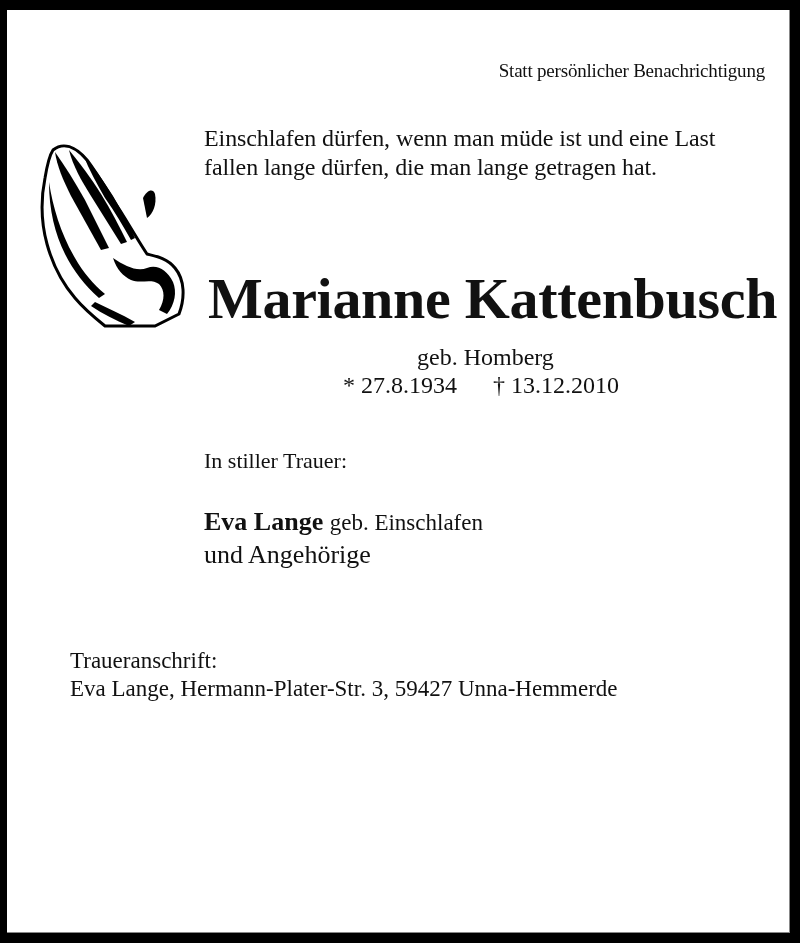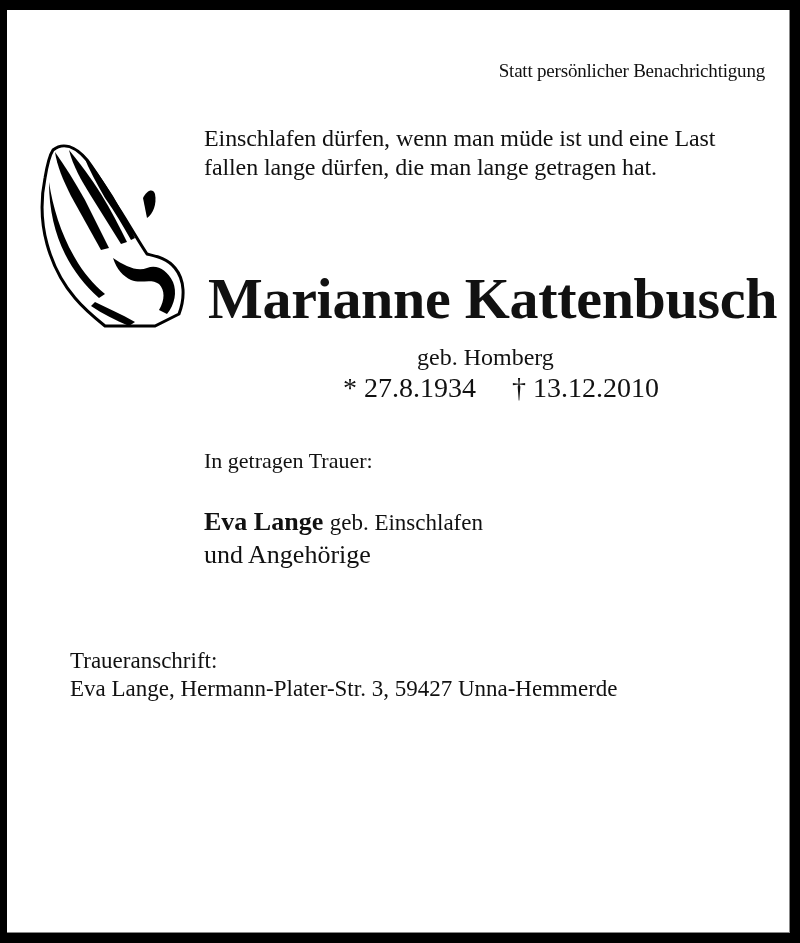--- a/index.html
+++ b/index.html
@@ -4,21 +4,21 @@
   <style>
     html, body { margin: 0; padding: 0; }
     body { width: 800px; height: 943px; background: #000; position: relative; overflow: hidden; font-family: "Liberation Serif", "DejaVu Serif", serif; color: #111; }
     .page { position: absolute; left: 7px; top: 10px; width: 783px; height: 923px; background: #fff; border-right: 1px solid #888; border-bottom: 1px solid #888; box-sizing: border-box; }
     .abs { position: absolute; white-space: nowrap; }
     .header-note { right: 24px; top: 50px; font-size: 19px; letter-spacing: -0.2px; }
     .quote { left: 197px; top: 114px; font-size: 24px; line-height: 29px; letter-spacing: -0.1px; }
     .hands { left: 28px; top: 128px; width: 152px; height: 190px; }
     .name { left: 201px; top: 256px; font-size: 58px; font-weight: bold; letter-spacing: -0.3px; line-height: 66px; }
     .maiden { left: 410px; top: 318px; font-size: 24px; margin-top: 16px; }
-    .dates { left: 336px; top: 362px; font-size: 28px; }
+    .dates { left: 336px; top: 362px; font-size: 24px; }
     .dates .sep { display: inline-block; width: 36px; }
     .mourning-label { left: 197px; top: 438px; font-size: 22px; }
     .mourner1 { left: 197px; top: 497px; font-size: 26px; line-height: 30px; }
     .mourner1 .b { font-weight: bold; }
     .mourner1 .n { font-size: 23px; font-weight: normal; }
     .mourner2 { left: 197px; top: 530px; font-size: 26px; font-weight: normal; }
     .addr-label { left: 63px; top: 637px; font-size: 23px; line-height: 28px; }
     .addr { left: 63px; top: 665px; font-size: 23px; line-height: 28px; text-align: center; }
     .service { left: 63px; top: 761px; font-size: 23px; line-height: 29px; }
     .service div { white-space: nowrap; }
@@ -49,21 +49,21 @@
     <div>fallen lange dürfen, die man lange getragen hat.</div>
   </div>
 
   <div class="abs name">Marianne Kattenbusch</div>
   <div class="abs maiden">geb. Homberg</div>
 
   <div class="abs dates">
     <span>* 27.8.1934</span><span class="sep"></span><span>† 13.12.2010</span>
   </div>
 
-  <div class="abs mourning-label">In getragen Trauer:</div>
+  <div class="abs mourning-label">In stiller Trauer:</div>
 
   <div class="abs mourner1">
     <span class="b">Eva Lange</span>
     <span class="n">geb. Einschlafen</span>
   </div>
   <div class="abs mourner2">und Angehörige</div>
 
   <div class="abs addr-label">Traueranschrift:</div>
   <div class="abs addr">Eva Lange, Hermann-Plater-Str. 3, 59427 Unna-Hemmerde</div>
 

